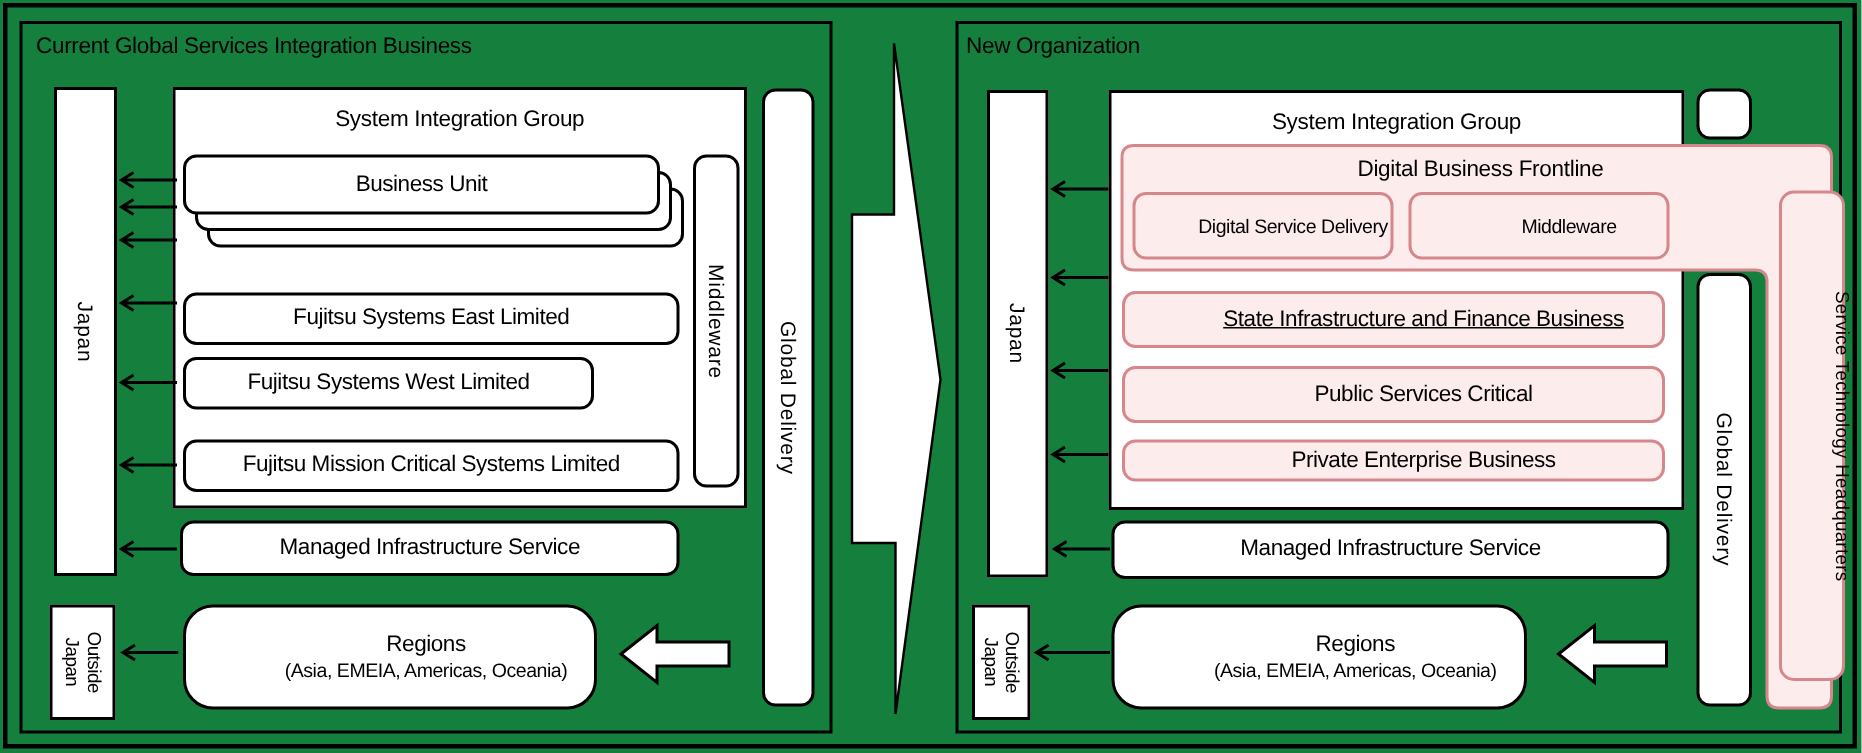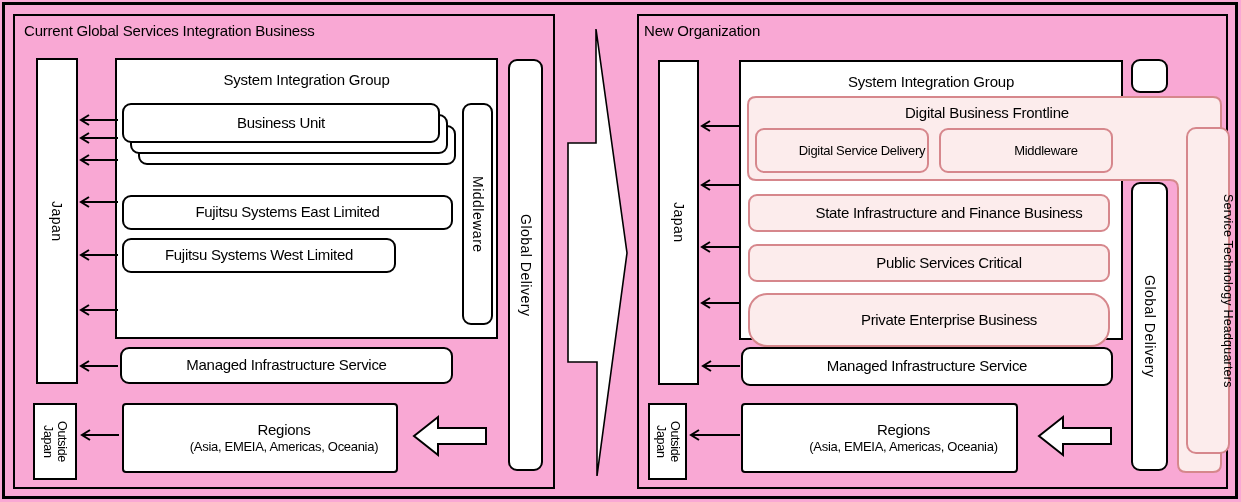--- a/index.html
+++ b/index.html
@@ -1,22 +1,22 @@
 <!DOCTYPE html>
 <html><head>
 <meta charset="utf-8">
 <style>
   html,body{margin:0;padding:0;background:#fff;}
-  .stage{position:relative;width:1241px;height:502px;background:#f9a8d4;
+  .stage{position:relative;width:1241px;height:502px;background:#15803d;
          font-family:"Liberation Sans",sans-serif;color:#000;overflow:hidden;}
   .abs{position:absolute;box-sizing:border-box;}
   .bx{border:2px solid #000;background:#fff;}
   .pk{border:2px solid #d6878c;background:#fcecec;padding-left:40px;}
   .r8{border-radius:9px;}
-  .r16{border-radius:4px;padding-left:48px;}
+  .r16{border-radius:20px;padding-left:48px;}
   .ctr{display:flex;align-items:center;justify-content:center;text-align:center;}
   .col{flex-direction:column;}
   .lbl{font-size:15px;letter-spacing:-0.3px;line-height:1.1;}
   .sm{font-size:13px;letter-spacing:-0.3px;}
   .xs{font-size:12.5px;letter-spacing:-0.3px;}
   .ttl{font-size:15px;letter-spacing:-0.2px;white-space:nowrap;}
   .vt{writing-mode:vertical-rl;text-orientation:mixed;}
   .vlbl{font-size:14px;letter-spacing:0.5px;}
   .frame{border:2px solid #000;background:transparent;}
   .conn path{stroke:#000;stroke-width:2;fill:none;}
@@ -40,20 +40,21 @@
   <div class="abs bx" style="left:115px;top:58px;width:383px;height:281px;">
     <div class="ctr ttl" style="margin-top:11px;">System Integration Group</div>
   </div>
 
   <div class="abs bx r8" style="left:138px;top:125px;width:318px;height:40px;"></div>
   <div class="abs bx r8" style="left:130px;top:114px;width:318px;height:40px;"></div>
   <div class="abs bx r8 ctr lbl" style="left:122px;top:103px;width:318px;height:40px;">Business Unit</div>
 
   <div class="abs bx r8 ctr lbl" style="left:122px;top:185px;width:331px;height:35px;margin-top:10px;">Fujitsu Systems East Limited</div>
   <div class="abs bx r8 ctr lbl" style="left:122px;top:238px;width:274px;height:35px;">Fujitsu Systems West Limited</div>
+  <div class="abs bx r8 ctr lbl" style="left:122px;top:293px;width:331px;height:35px;">Fujitsu Mission Critical Systems Limited</div>
 
   <div class="abs bx r8 ctr" style="left:462px;top:103px;width:31px;height:222px;">
     <span class="vt vlbl">Middleware</span>
   </div>
 
   <div class="abs bx r8 ctr" style="left:508px;top:59px;width:35px;height:412px;">
     <span class="vt vlbl">Global Delivery</span>
   </div>
 
   <div class="abs bx r8 ctr lbl" style="left:120px;top:347px;width:333px;height:37px;">Managed Infrastructure Service</div>
@@ -125,23 +126,23 @@
   <div class="abs bx r8" style="left:1131px;top:59px;width:37px;height:34px;"></div>
 
   <div class="abs ctr ttl" style="left:748px;top:102px;width:426px;height:20px;margin-left:26px;">Digital Business Frontline</div>
   <div class="abs pk r8 ctr sm" style="left:755px;top:128px;width:174px;height:45px;">Digital Service Delivery</div>
   <div class="abs pk r8 ctr sm" style="left:939px;top:128px;width:174px;height:45px;">Middleware</div>
 
   <div class="abs pk r8 ctr" style="left:1186px;top:127px;width:28px;height:327px;border-radius:10px;">
     <span class="vt" style="font-size:12.5px;letter-spacing:0.2px;">Service Technology Headquarters</span>
   </div>
 
-  <div class="abs pk r8 ctr lbl" style="left:748px;top:194px;width:362px;height:38px;">State Infrastructure and Finance Business</div>
+  <div class="abs pk r8 ctr lbl" style="left:748px;top:194px;width:362px;height:38px;text-decoration:underline;">State Infrastructure and Finance Business</div>
   <div class="abs pk r8 ctr lbl" style="left:748px;top:244px;width:362px;height:38px;">Public Services Critical</div>
-  <div class="abs pk r8 ctr lbl" style="left:748px;top:293px;width:362px;height:54px;border-radius:19px;">Private Enterprise Business</div>
+  <div class="abs pk r8 ctr lbl" style="left:748px;top:293px;width:362px;height:28px;">Private Enterprise Business</div>
 
   <div class="abs bx r8 ctr lbl" style="left:741px;top:347px;width:372px;height:39px;">Managed Infrastructure Service</div>
 
   <div class="abs bx ctr" style="left:648px;top:403px;width:39px;height:77px;">
     <div class="vt xs" style="line-height:1.15;text-align:center;">
       <div>Outside</div>
       <div>Japan</div>
     </div>
   </div>
 

